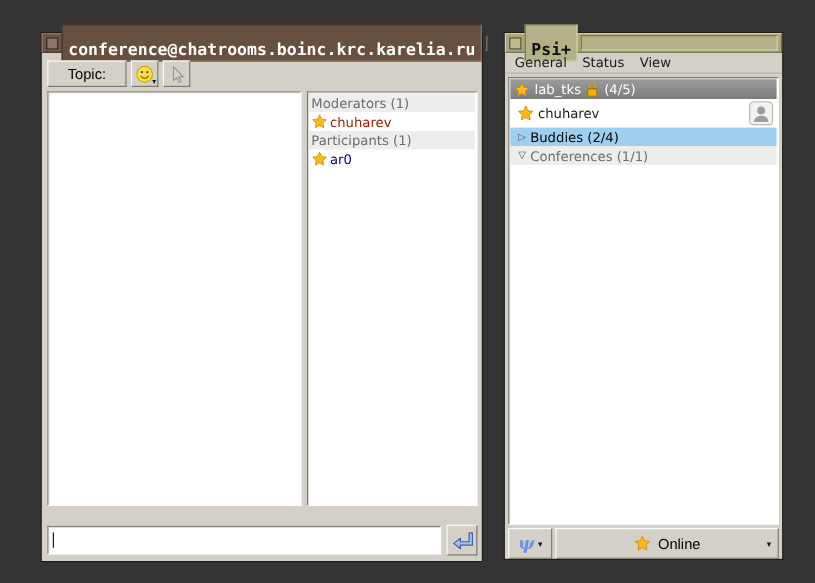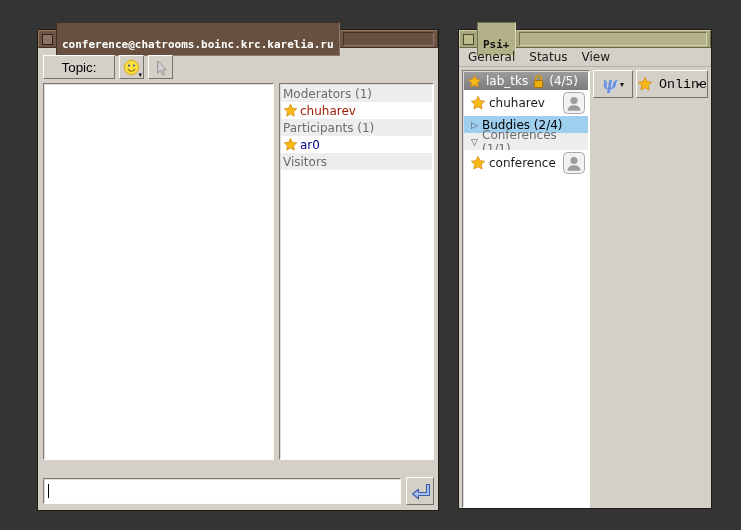--- a/index.html
+++ b/index.html
@@ -19,21 +19,21 @@
   
   .titlebar { height:18px; display:flex; align-items:center; gap:3px; padding:0 3px; }
   .titlebar.chat { background:var(--titlebar-chat,#6e5647); border:1px solid;
                    border-color:#93785f #41332a #41332a #93785f; }
   .titlebar.roster { background:var(--titlebar-roster,#a9a87c); border:1px solid;
                      border-color:#d0cfa6 #6b6a4c #6b6a4c #d0cfa6; }
   .tb-menu-btn { width:11px; height:11px; flex:none; }
   .titlebar.chat .tb-menu-btn { background:#8d7365; border:1px solid #2e241e; }
   .titlebar.roster .tb-menu-btn { background:#bdbc8e; border:1px solid #4b4a33; }
   .tb-title { height:14px; line-height:12px; padding:16px 5px; white-space:nowrap;
-              font-family:"DejaVu Sans Mono", monospace; font-size:11px; font-weight:bold; }
+              font-family:"DejaVu Sans Mono", monospace; font-size:15px; font-weight:bold; }
   .titlebar.chat .tb-title { color:#fff; background:#67503f; border:1px solid;
                              border-color:#3f3126 #8f7665 #8f7665 #3f3126; }
   .titlebar.roster .tb-title { color:#111; background:#b2b187; border:1px solid;
                                border-color:#72714f #d6d5ae #d6d5ae #72714f; }
   .tb-fill { flex:1; height:14px; }
   .titlebar.chat .tb-fill { background:#67503f; border:1px solid;
                             border-color:#3f3126 #8f7665 #8f7665 #3f3126; }
   .titlebar.roster .tb-fill { background:#b2b187; border:1px solid;
                               border-color:#72714f #d6d5ae #d6d5ae #72714f; }
 
@@ -61,38 +61,38 @@
   .chat-bottom { flex:none; display:flex; align-items:center; gap:5px; padding:3px 1px 2px 2px; }
   .msg-input { flex:1; height:26px; display:flex; align-items:center; padding:0 4px; cursor:text; }
   .caret { width:1px; height:14px; background:#000; }
   .send-btn { width:28px; height:28px; flex:none; display:flex; align-items:center; justify-content:center; }
 
   
   #roster-win { left:459px; top:30px; width:252px; height:478px; }
   .menubar { height:19px; display:flex; align-items:center; padding-left:2px;
              border-bottom:1px solid #b4b1a8; }
   .menu-item { padding:1px 7px; cursor:default;text-align:right; }
-  .roster-body { height:444px; display:flex; padding:3px; gap:3px; }
+  .roster-body { height:444px; display:flex; flex-direction:column; padding:3px; gap:3px; }
   .roster-box { flex:1; overflow:hidden; display:flex; flex-direction:column; padding:1px; }
   .acct-row { height:18px; flex:none; display:flex; align-items:center; gap:4px; padding:0 3px;
               background:linear-gradient(#9c9c9c,#7c7c7c); color:#fff; }
   .acct-row svg { flex:none; }
   .r-contact { height:26px; flex:none; display:flex; align-items:center; gap:3px; padding:0 3px 0 6px; background:#fff; }
   .r-contact .avatar { margin-left:auto; }
   .r-group { height:17px; flex:none; display:flex; align-items:center; padding:0 3px; }
   .r-group .tri { width:15px; font-size:9px; color:#555; text-align:center; flex:none; }
   .r-selected { background:var(--selected-row,#9fcfef); color:#000; }
   .r-plain { background:var(--group-row-bg,#ededed); color:var(--group-row-text,#6c6c6c); }
 
   .roster-toolbar { flex:none; height:28px; display:flex; gap:3px; }
   .psi-btn { width:40px; display:flex; align-items:center; justify-content:center; gap:3px; }
   .psi-logo { font-family:"DejaVu Serif", serif; font-style:italic; font-weight:bold;
               font-size:16px; color:#6d92dd; text-shadow:1px 1px 0 #c6d2ee; line-height:16px; }
   .dd { font-size:8px; color:#111; }
-  .online-btn { flex:1; position:relative; display:flex; align-items:center; justify-content:center; gap:6px;font-family:Liberation Mono, monospace; }
+  .online-btn { flex:1; position:relative; display:flex; align-items:center; justify-content:center; gap:6px; }
   .online-btn .dd { position:absolute; right:6px; top:9px; }
 </style>
 </head>
 <body>
 
 <div id="stage">
 
   <div class="window" id="chat-win">
     <div class="titlebar chat">
       <span class="tb-menu-btn"></span>
@@ -135,23 +135,20 @@
           </div>
           <div class="m-row m-header">
             <span>Participants  (1)</span>
           </div>
           <div class="m-row m-member">
             <svg width="15" height="15" viewBox="0 0 20 20">
               <path d="M10 1.8l2.5 5.3 5.8.7-4.3 4 1.1 5.7L10 14.7l-5.1 2.8 1.1-5.7-4.3-4 5.8-.7z" fill="#fbb917" stroke="#cf8a12"></path>
             </svg>
             <span class="nm-part">ar0</span>
           </div>
-          <div class="m-row m-header">
-            <span>Visitors</span>
-          </div>
         </div>
       </div>
 
       <div class="chat-bottom">
         <div class="msg-input sunken">
           <span class="caret"></span>
           <span></span>
         </div>
         <button class="send-btn raised">
           <svg width="20" height="20" viewBox="0 0 20 20">
@@ -206,31 +203,20 @@
         <div class="r-group r-selected">
           <span class="tri">▷</span>
           <span>Buddies (2/4)</span>
         </div>
 
         <div class="r-group r-plain">
           <span class="tri">▽</span>
           <span>Conferences (1/1)</span>
         </div>
 
-        <div class="r-contact">
-          <svg width="16" height="16" viewBox="0 0 20 20">
-            <path d="M10 1.8l2.5 5.3 5.8.7-4.3 4 1.1 5.7L10 14.7l-5.1 2.8 1.1-5.7-4.3-4 5.8-.7z" fill="#fbb917" stroke="#cf8a12"></path>
-          </svg>
-          <span>conference</span>
-          <svg class="avatar" width="22" height="22" viewBox="0 0 22 22">
-            <rect x="0.5" y="0.5" width="21" height="21" rx="4" fill="#f2f2f0" stroke="#a9a9a9"></rect>
-            <circle cx="11" cy="8.5" r="3.6" fill="#9d9d9d"></circle>
-            <path d="M4.5 18.8c0-3.6 2.9-5.6 6.5-5.6s6.5 2 6.5 5.6z" fill="#9d9d9d"></path>
-          </svg>
-        </div>
 
       </div>
 
       <div class="roster-toolbar">
         <button class="psi-btn raised">
           <span class="psi-logo">ψ</span>
           <span class="dd">▾</span>
         </button>
         <button class="online-btn raised">
           <svg width="16" height="16" viewBox="0 0 20 20">

